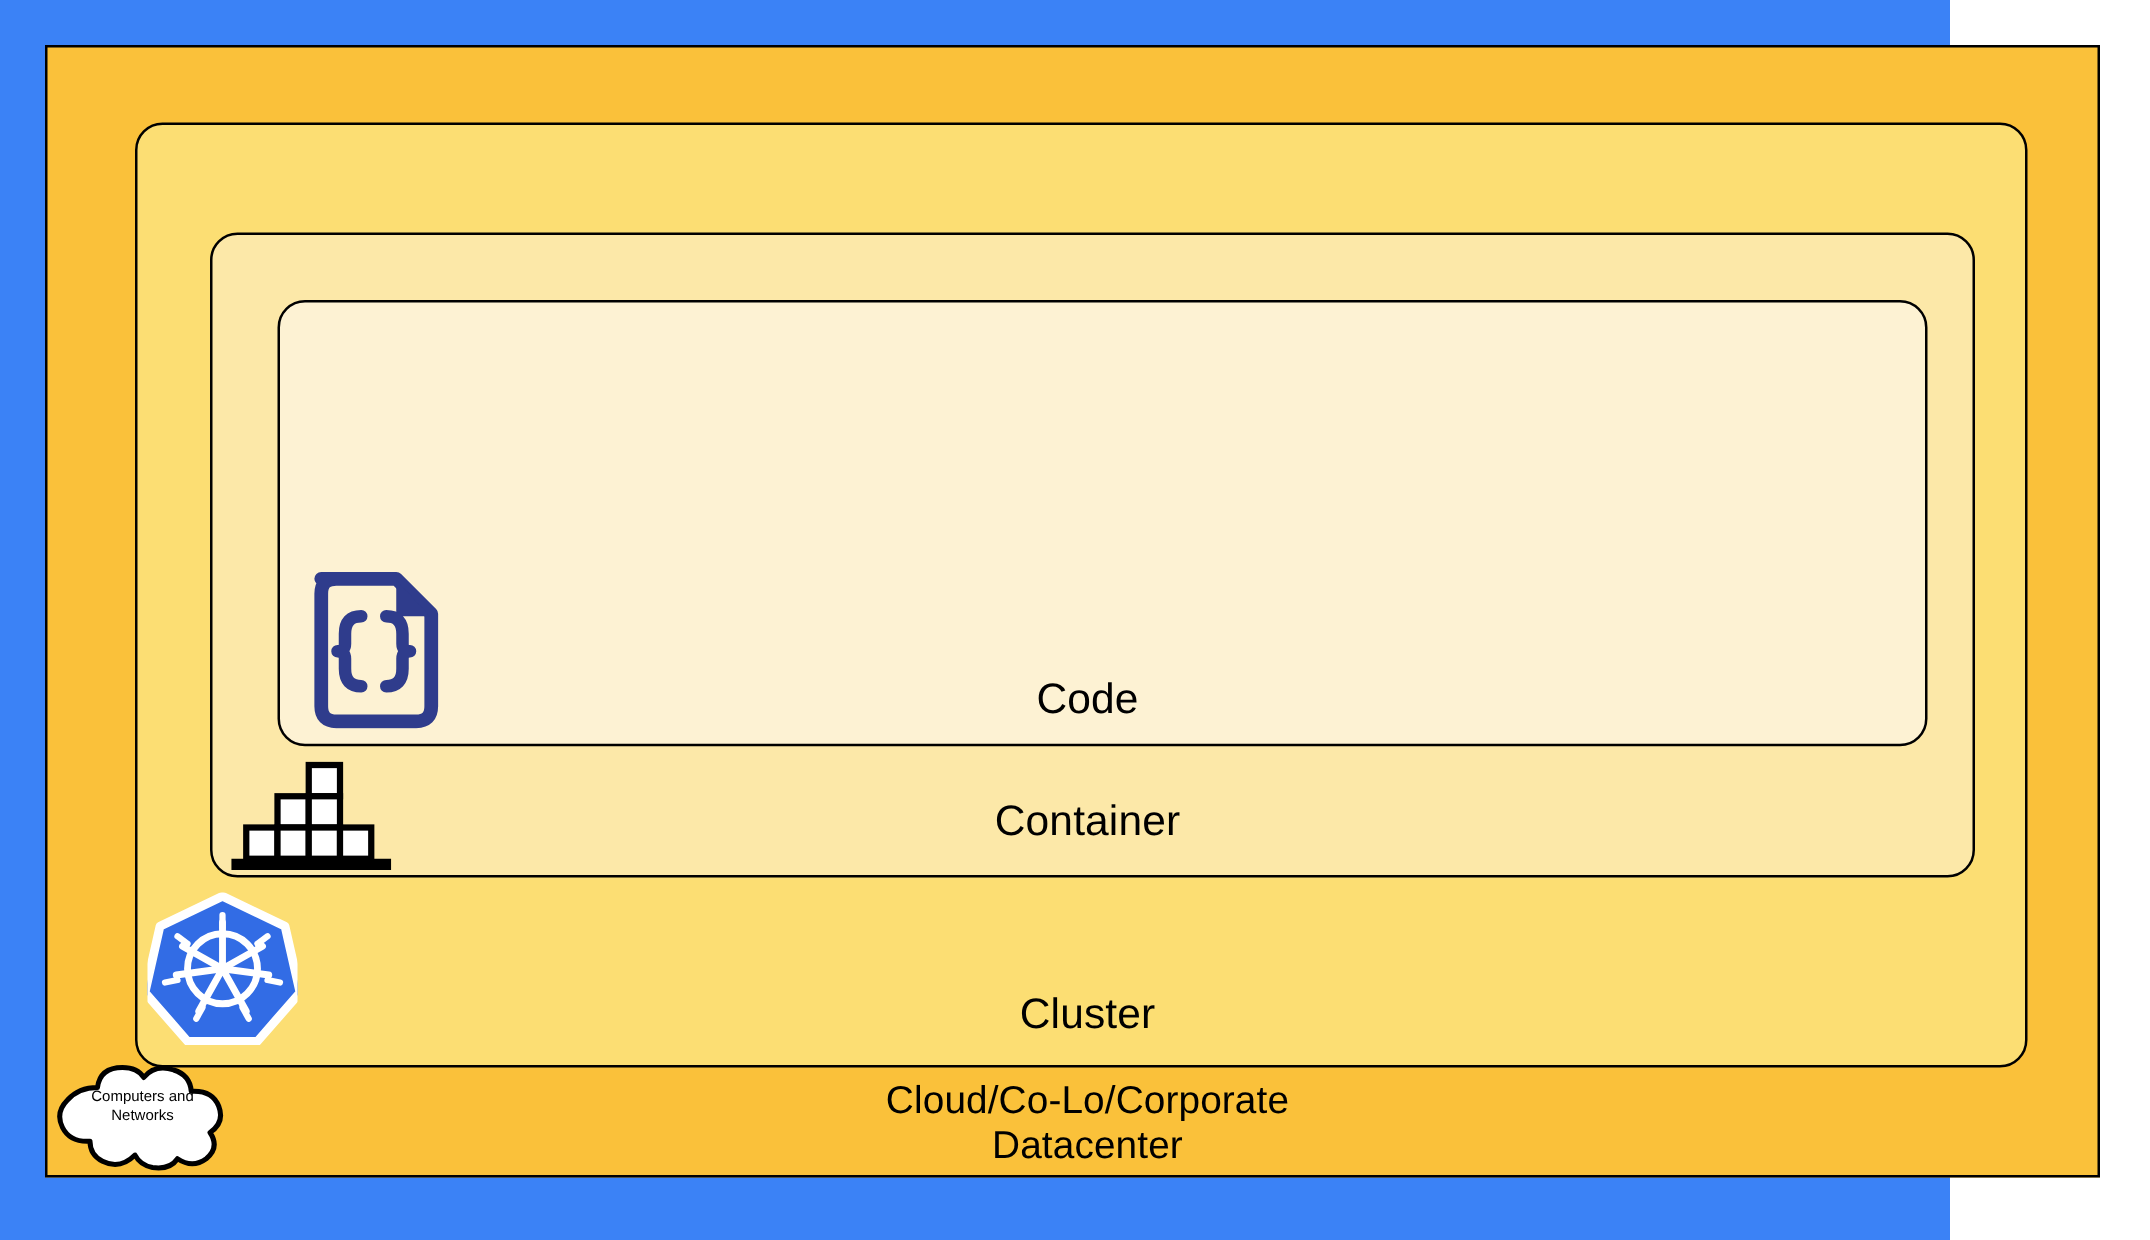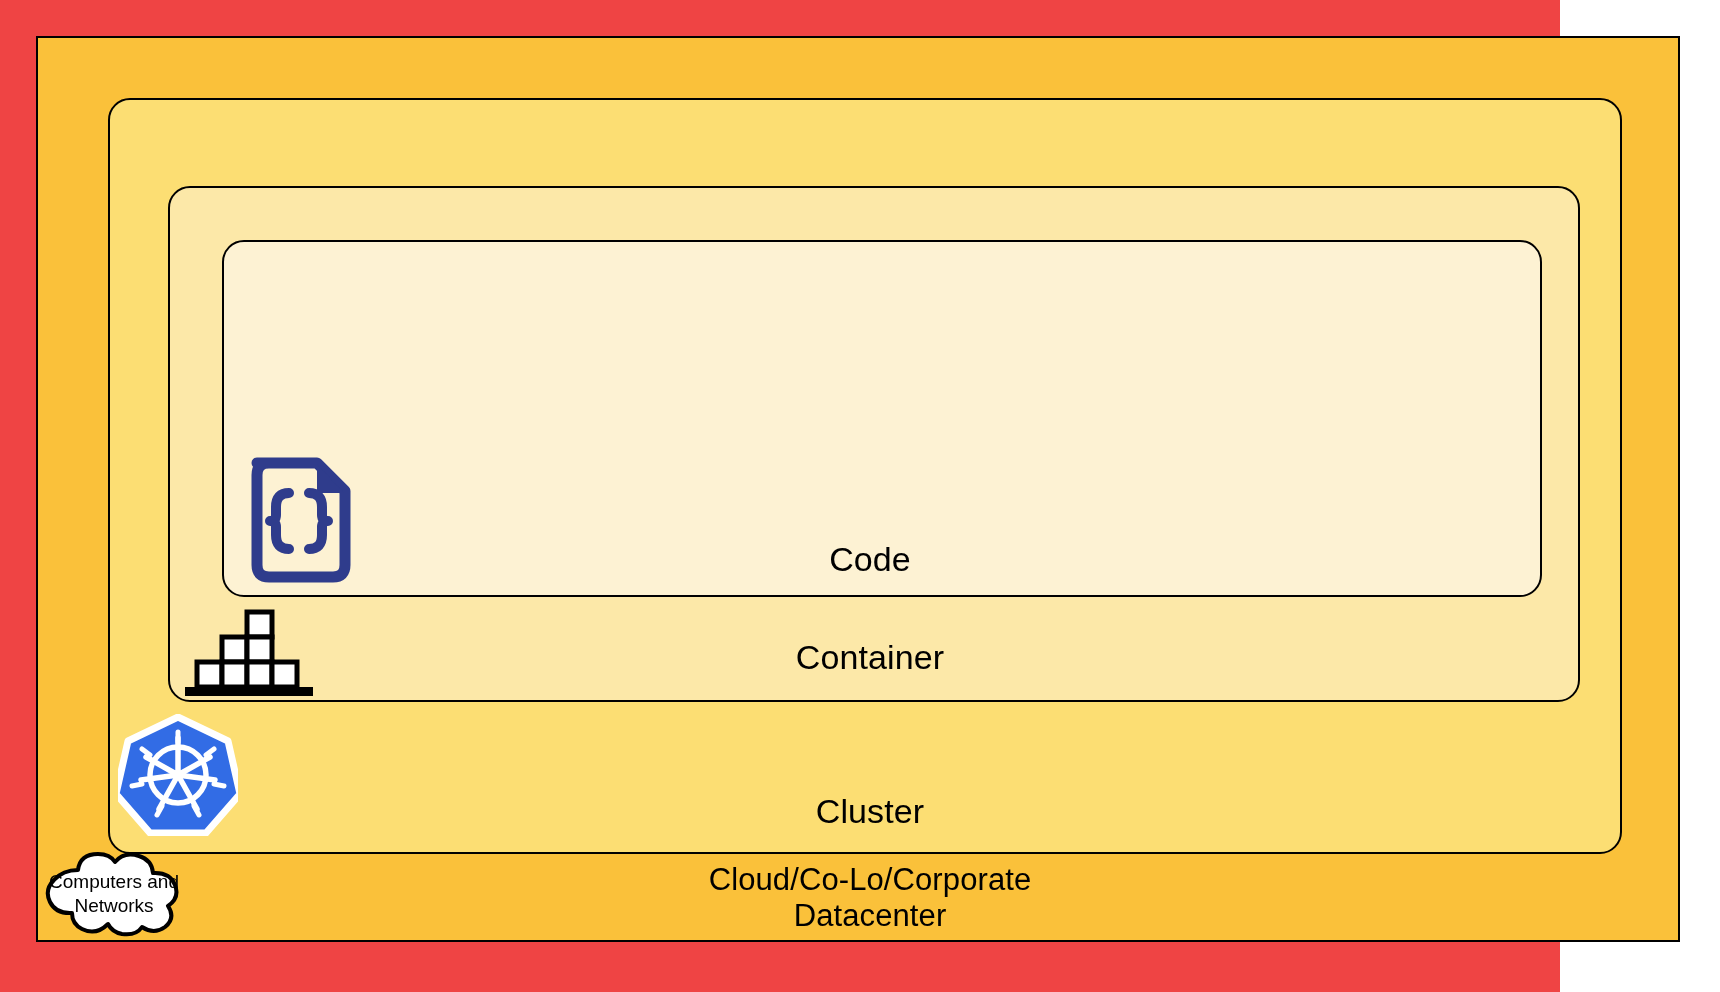--- a/index.html
+++ b/index.html
@@ -12,21 +12,21 @@
     width: 1720px;
     height: 992px;
     font-family: "Liberation Sans", sans-serif;
     overflow: hidden;
   }
 
   #canvas {
     position: relative;
     width: 1560px;
     height: 992px;
-    background: #ef4444;
+    background: #3b82f6;
   }
 
   
   .layer {
     position: absolute;
     box-sizing: border-box;
     border: 2px solid #000000;
   }
 
   .layer-datacenter {
@@ -144,21 +144,21 @@
     left: 0;
     top: 0;
   }
   .cloud-text {
     position: absolute;
     left: 0;
     top: 22px;
     width: 160px;
     text-align: center;
     font-family: "Liberation Sans", sans-serif;
-    font-size: 19px;
+    font-size: 12px;
     line-height: 1.28;
     color: #000000;
     white-space: pre-line;
     z-index: 3;
   }
 </style>
 </head>
 <body>
 
 <div id="canvas">

